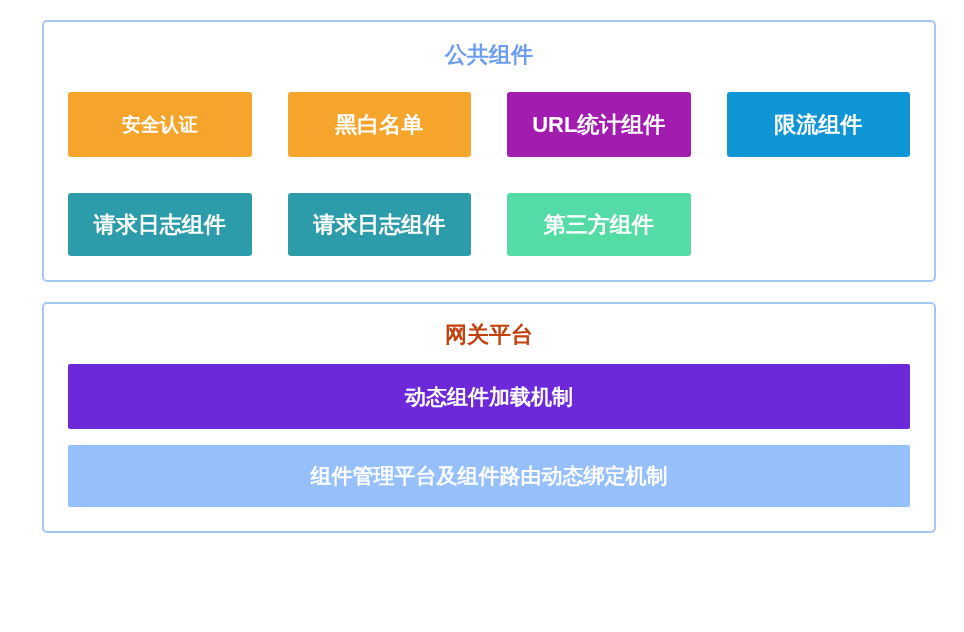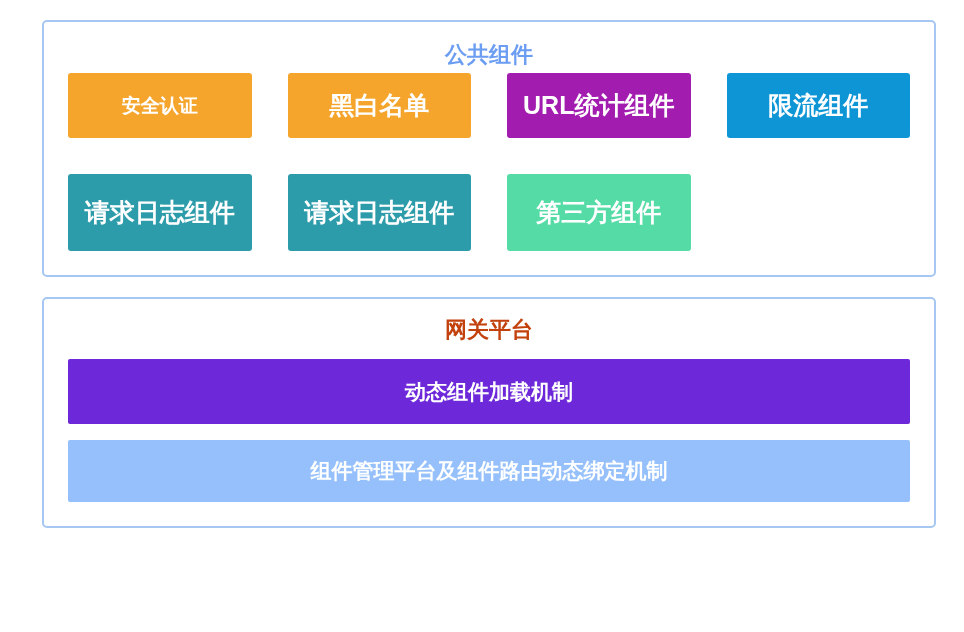--- a/index.html
+++ b/index.html
@@ -43,42 +43,42 @@
   .common-panel {
     padding: 20px 24px 24px 24px;
     margin-bottom: 20px;
   }
   .panel-title {
     text-align: center;
     font-size: 22px;
     font-weight: bold;
     line-height: 26px;
   }
-  .common-panel .panel-title { margin-bottom: 5px; }
+  .common-panel .panel-title { margin-bottom: 24px; }
   .btn-grid {
     display: grid;
     grid-template-columns: repeat(4, 1fr);
     column-gap: 28px;
     row-gap: 25px;
     gap: 36px;
   }
   .comp-btn {
     height: 65px;
     border-radius: 3px;
     display: flex;
     align-items: center;
     justify-content: center;
     color: #ffffff;
     font-weight: bold;
-    font-size: 25px;
+    font-size: 22px;
     white-space: nowrap;
     cursor: default;
   }
   .comp-btn.small-label { font-size: 19px; }
-  .row2 { height: 77px; }
+  .row2 { height: 63px; }
   .gateway-panel {
     padding: 18px 24px 24px 24px;
   }
   .gateway-panel .panel-title { margin-bottom: 16px; }
   .gw-bar {
     height: 65px;
     border-radius: 2px;
     display: flex;
     align-items: center;
     justify-content: center;

